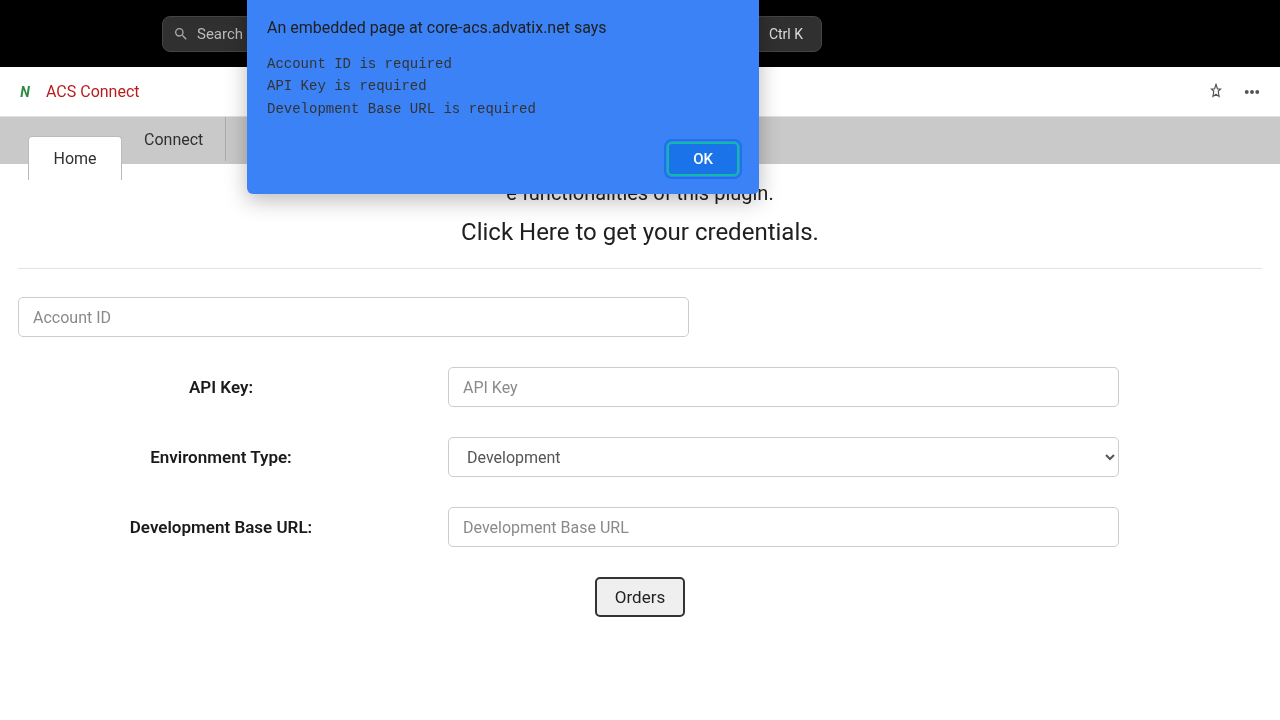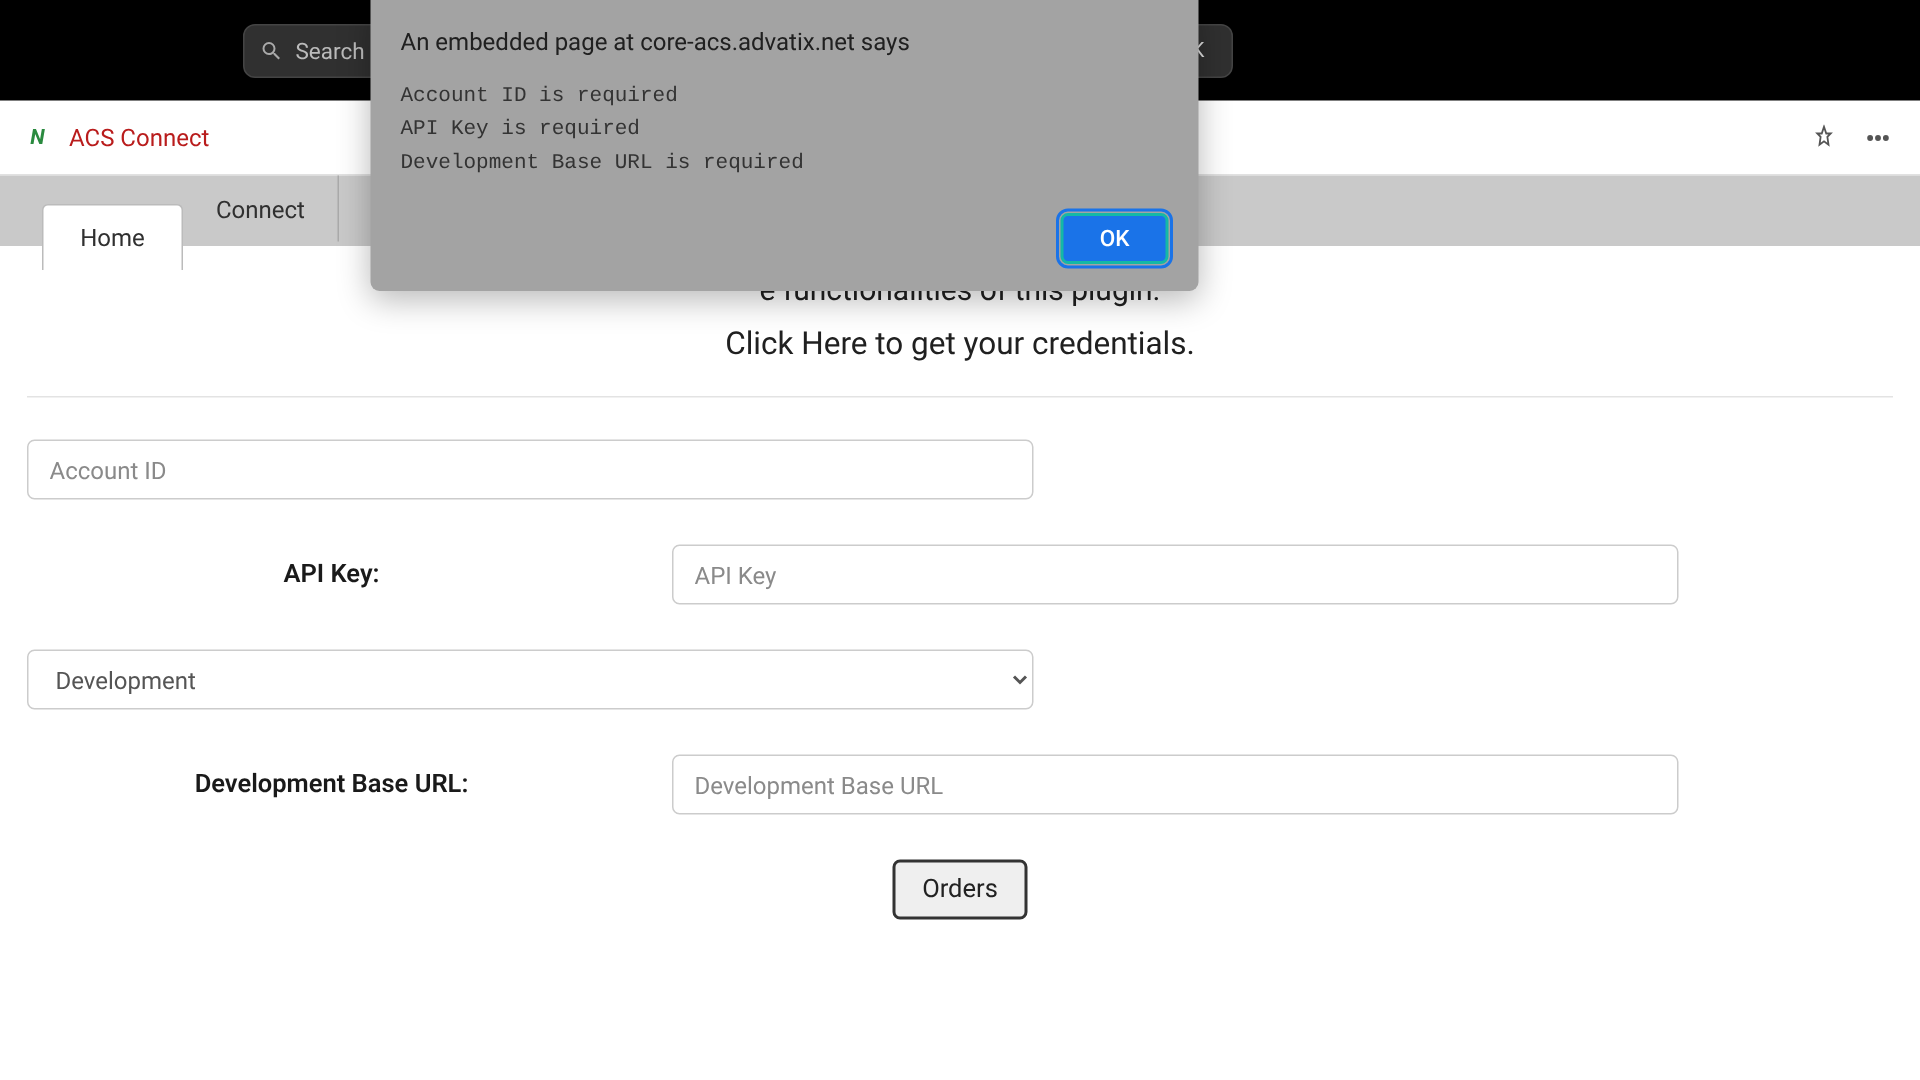--- a/index.html
+++ b/index.html
@@ -109,21 +109,21 @@
   }
   .intro {
     text-align: center;
     font-size: 20px;
     color: #202020;
     margin-top: 14px;
     line-height: 1.5;
   }
   .subintro {
     text-align: center;
-    font-size: 21px;
+    font-size: 24px;
     color: #202020;
     margin-top: 10px;
     margin-bottom: 22px;
   }
   .divider { border: none; border-top: 1px solid #e3e3e3; margin: 0 0 28px 0; }
 
   .form-row {
     display: flex;
     align-items: center;
     margin-bottom: 30px;
@@ -161,22 +161,22 @@
     padding: 8px 18px;
     cursor: pointer;
     color: #222;
   }
 
   
   .alert-dialog {
     position: absolute;
     top: 0;
     left: 247px;
-    width: 552px;
-    background: #a3a3a3;
+    width: 512px;
+    background: #3b82f6;
     border-radius: 0 0 6px 6px;
     box-shadow: 0 6px 22px rgba(0,0,0,0.28);
     padding: 18px 20px 18px 20px;
     z-index: 100;
   }
   .alert-title {
     font-size: 16px;
     color: #202020;
     margin-bottom: 16px;
   }
@@ -255,20 +255,21 @@
   <div class="form-row">
     <input class="form-control" type="text" placeholder="Account ID" style="">
   </div>
 
   <div class="form-row">
     <div class="form-label">API Key:</div>
     <input class="form-control" type="text" placeholder="API Key" style="">
   </div>
 
   <div class="form-row">
+    <div class="form-label">Environment Type:</div>
     <select class="form-control">
       <option>Development</option>
     </select>
   </div>
 
   <div class="form-row">
     <div class="form-label">Development Base URL:</div>
     <input class="form-control" type="text" placeholder="Development Base URL" style="">
   </div>
 

